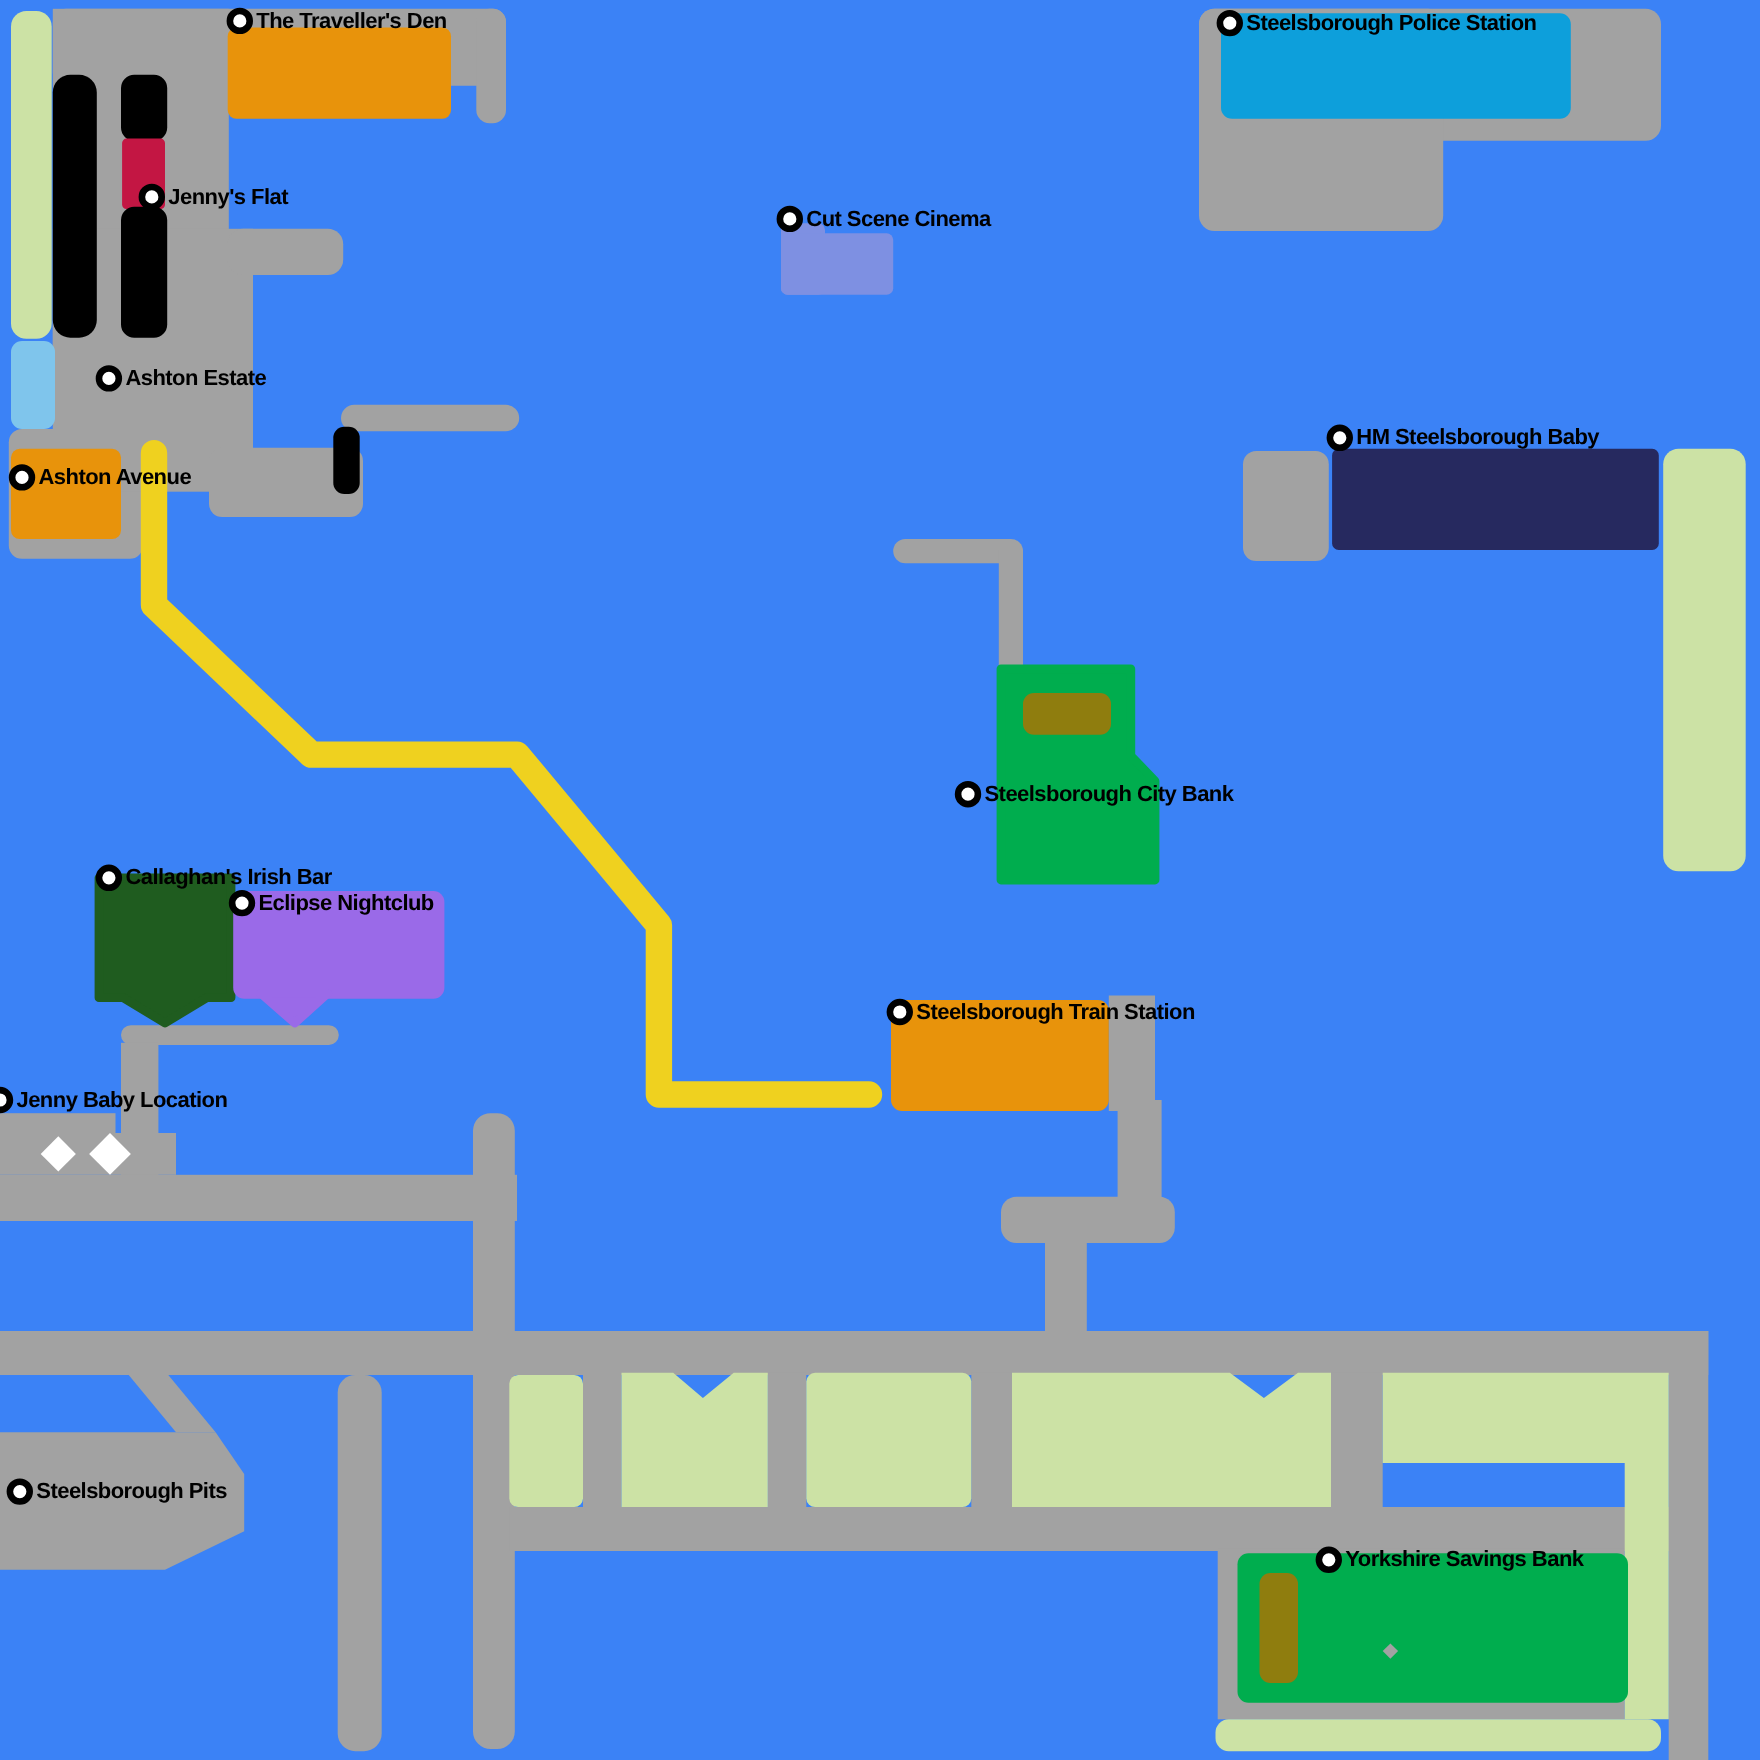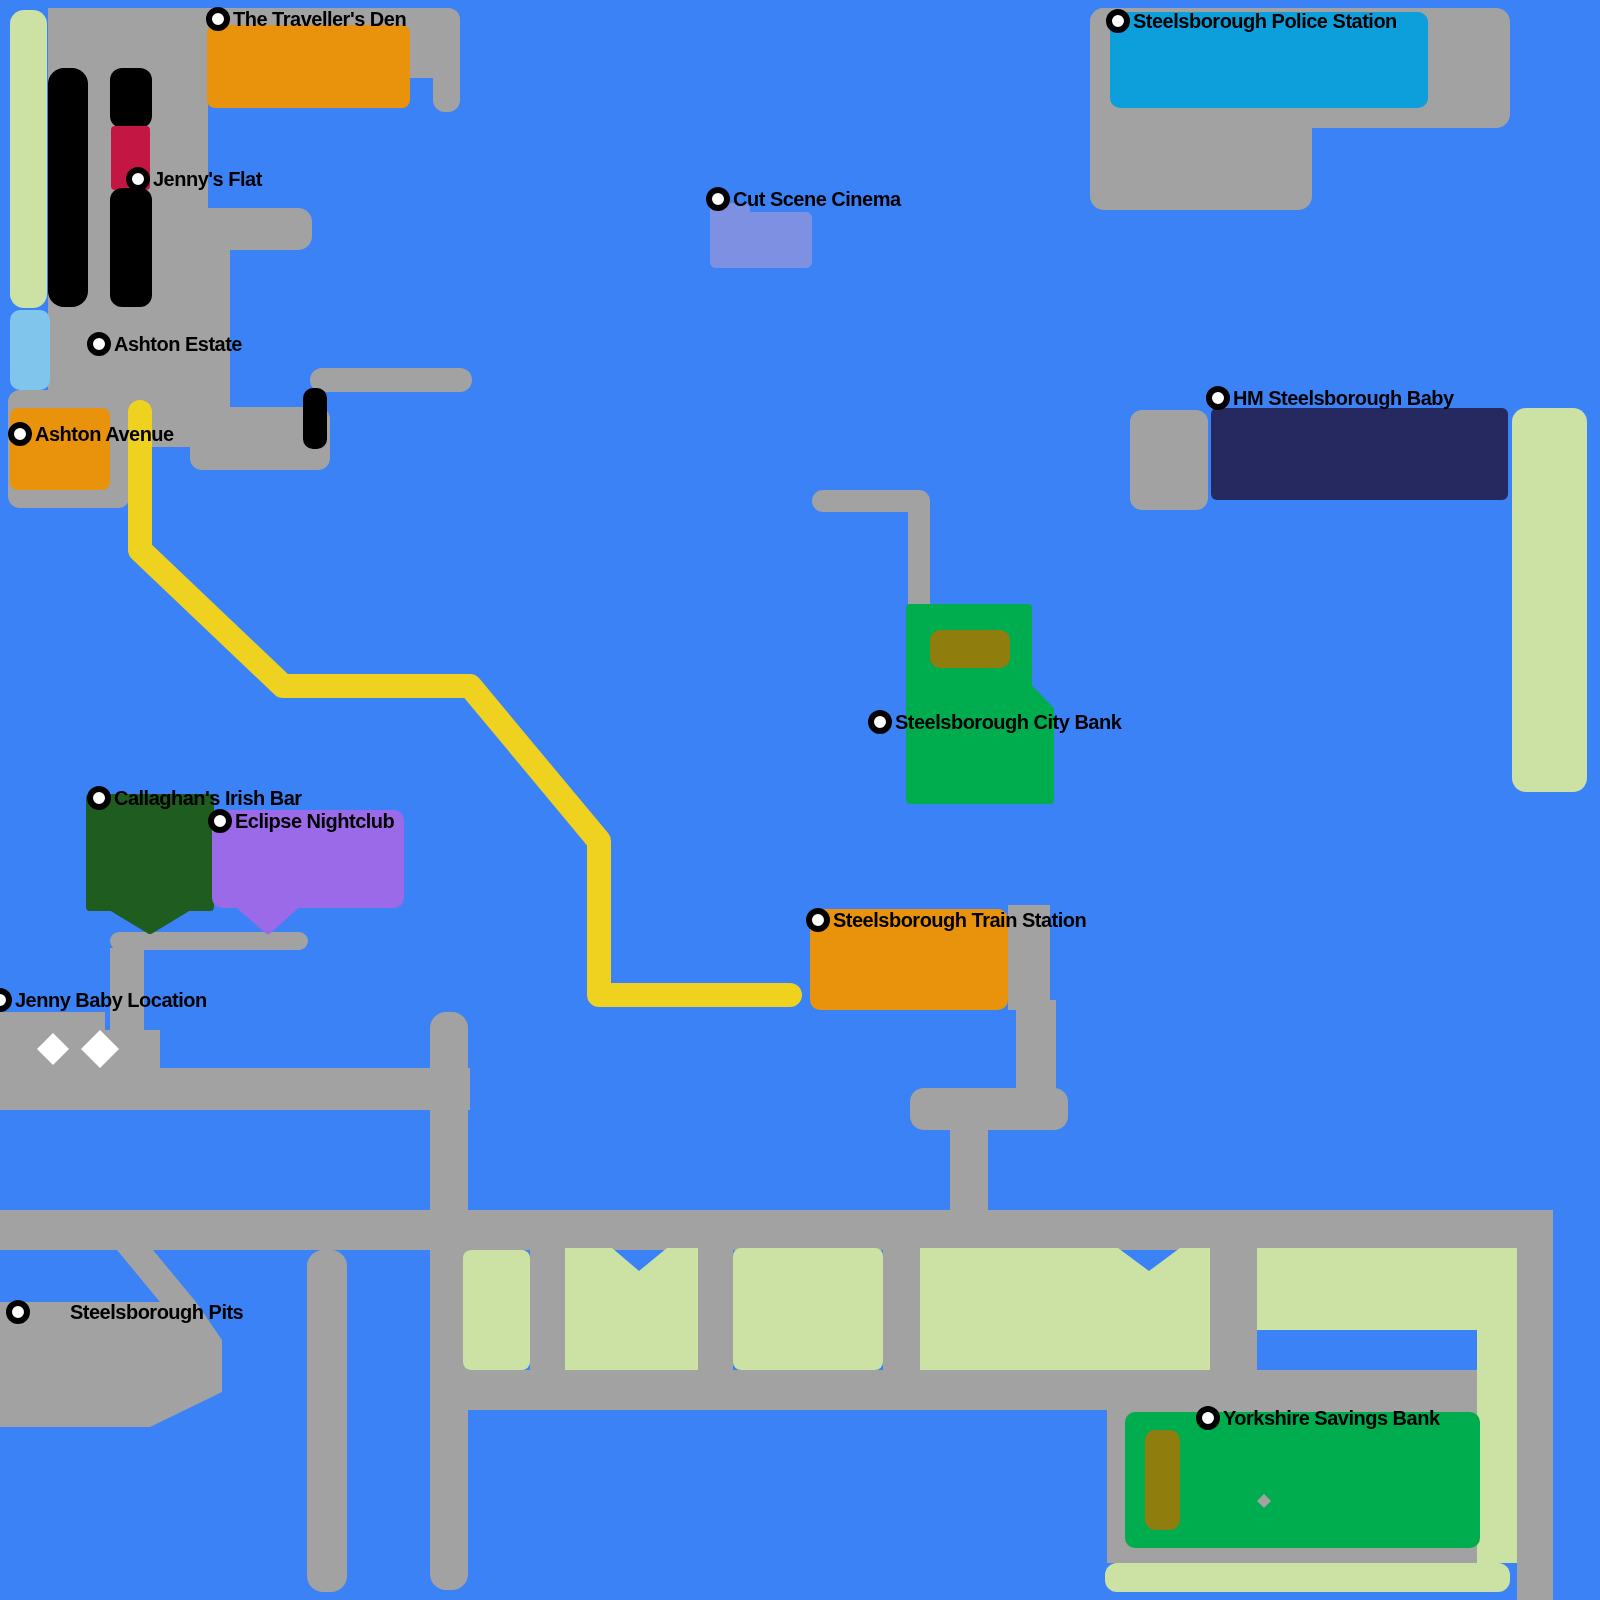--- a/index.html
+++ b/index.html
@@ -141,21 +141,21 @@
         <span class="label">Eclipse Nightclub</span>
       </div>
       <div class="marker" style="left: 806px; top: 920px;">
         <span class="ring"></span>
         <span class="label">Steelsborough Train Station</span>
       </div>
       <div class="marker" style="left: -12px; top: 1000px;">
         <span class="ring"></span>
         <span class="label">Jenny Baby Location</span>
       </div>
-      <div class="marker" style="left: 6px; top: 1312px; gap: 37px;">
+      <div class="marker" style="left: 6px; top: 1356px;">
         <span class="ring"></span>
         <span class="label">Steelsborough Pits</span>
       </div>
       <div class="marker" style="left: 1196px; top: 1418px;">
         <span class="ring"></span>
         <span class="label">Yorkshire Savings Bank</span>
       </div>
     </div>
 </div>
 

